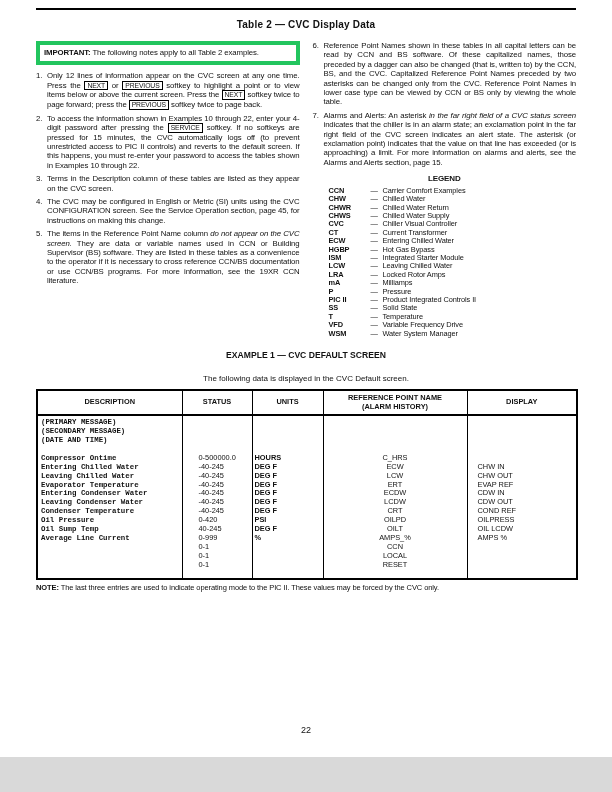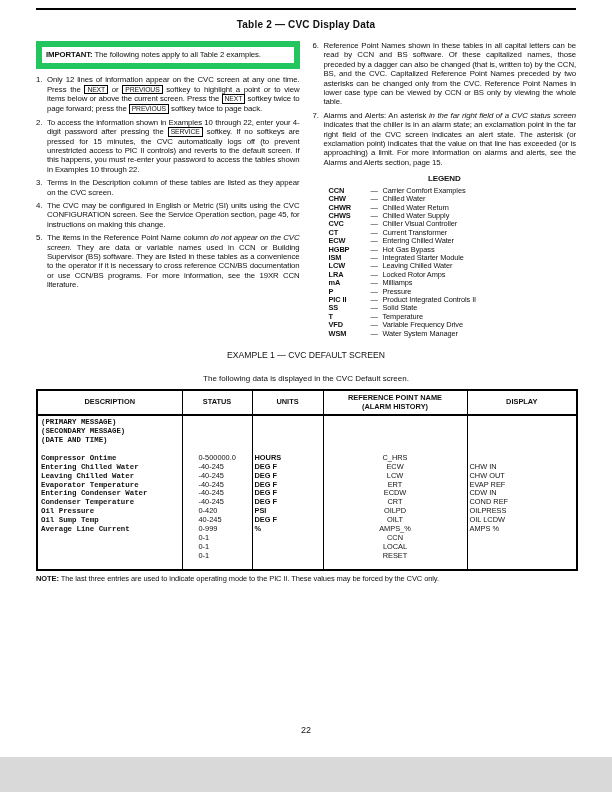--- a/index.html
+++ b/index.html
@@ -6,52 +6,52 @@
   html,body { background:#d9d9d9; }
   body { font-family:"Liberation Sans", sans-serif; color:#111; }
   .sheet { width:612px; height:757px; background:#ffffff; margin:0 auto; position:relative;
            padding:8px 36px 0 36px; overflow:hidden; }
   .top-rule { height:2px; background:#000; margin-bottom:9px; }
   .doc-title { text-align:center; font-size:10px; font-weight:bold; letter-spacing:0.2px; margin-bottom:11px; }
 
   .columns { display:flex; gap:13px; }
   .col { width:264px; font-size:7.8px; line-height:9.4px; text-align:justify; letter-spacing:-0.1px; }
 
-  .important-box { border:6px solid #22c55e; padding:3px 4px 4px 4px; margin-bottom:6px; }
+  .important-box { border:4px solid #22c55e; padding:3px 4px 4px 4px; margin-bottom:6px; }
   .bold { font-weight:bold; }
   .italic { font-style:italic; }
 
   .note { position:relative; padding-left:11px; margin-bottom:4px; }
   .note-num { position:absolute; left:0; top:0; }
   .key { display:inline-block; border:1px solid #000; padding:0 2px; font-size:6.8px; line-height:7.6px; vertical-align:baseline; }
 
   .legend { margin-top:7px; }
   .legend-title { text-align:center; font-weight:bold; font-size:8px; margin-bottom:3px; }
   .legend-row { display:grid; grid-template-columns:42px 12px auto; padding-left:16px;
                 font-size:7.4px; line-height:8.4px; text-align:left; }
   .legend-abbr { font-weight:bold; }
 
   .example-head { margin-top:12px; text-align:center; }
-  .example-title { font-weight:normal; font-size:8.6px; }
+  .example-title { font-weight:bold; font-size:8.6px; }
   .example-subtitle { font-size:8px; margin-top:14px; }
 
   table.cvc-table { width:540px; border-collapse:collapse; border:2px solid #000;
                     table-layout:fixed; margin-top:6px; }
   .cvc-table th { border-bottom:2px solid #000; border-left:1px solid #000; font-size:7.4px;
                   line-height:8.6px; font-weight:bold; text-align:center; vertical-align:middle;
                   padding:3px 2px; }
   .cvc-table th:first-child { border-left:none; }
   .cvc-table td { border-left:1px solid #000; font-size:7.4px; line-height:8.9px;
                   padding:0 3px; vertical-align:top; white-space:nowrap; overflow:hidden; }
   .cvc-table td:first-child { border-left:none;font-family:Liberation Mono, monospace; }
   .cvc-table td.c0 { font-weight:bold; }
   .cvc-table td.c1 { padding-left:16px; }
   .cvc-table td.c2 { padding-left:2px;font-weight:bold; }
   .cvc-table td.c3 { text-align:center; }
-  .cvc-table td.c4 { padding-left:2px; }
+  .cvc-table td.c4 { padding-left:10px; }
   .cvc-table tbody tr:first-child td { padding-top:2px; }
   .cvc-table tbody tr:last-child td { padding-bottom:8px; }
 
   .table-note { font-size:7.5px; line-height:9px; margin-top:3px; letter-spacing:-0.1px; }
   .page-number { position:absolute; bottom:22px; left:0; right:0; text-align:center; font-size:9px; }
 </style>
 </head>
 <body>
 
 <div class="sheet">
@@ -256,20 +256,27 @@
           <td class="c4">EVAP REF</td>
         </tr>
         <tr>
           <td class="c0">Entering Condenser Water</td>
           <td class="c1">-40-245</td>
           <td class="c2">DEG F</td>
           <td class="c3">ECDW</td>
           <td class="c4">CDW IN</td>
         </tr>
         <tr>
+          <td class="c0">Leaving Condenser Water</td>
+          <td class="c1">-40-245</td>
+          <td class="c2">DEG F</td>
+          <td class="c3">LCDW</td>
+          <td class="c4">CDW OUT</td>
+        </tr>
+        <tr>
           <td class="c0">Condenser Temperature</td>
           <td class="c1">-40-245</td>
           <td class="c2">DEG F</td>
           <td class="c3">CRT</td>
           <td class="c4">COND REF</td>
         </tr>
         <tr>
           <td class="c0">Oil Pressure</td>
           <td class="c1">0-420</td>
           <td class="c2">PSI</td>

